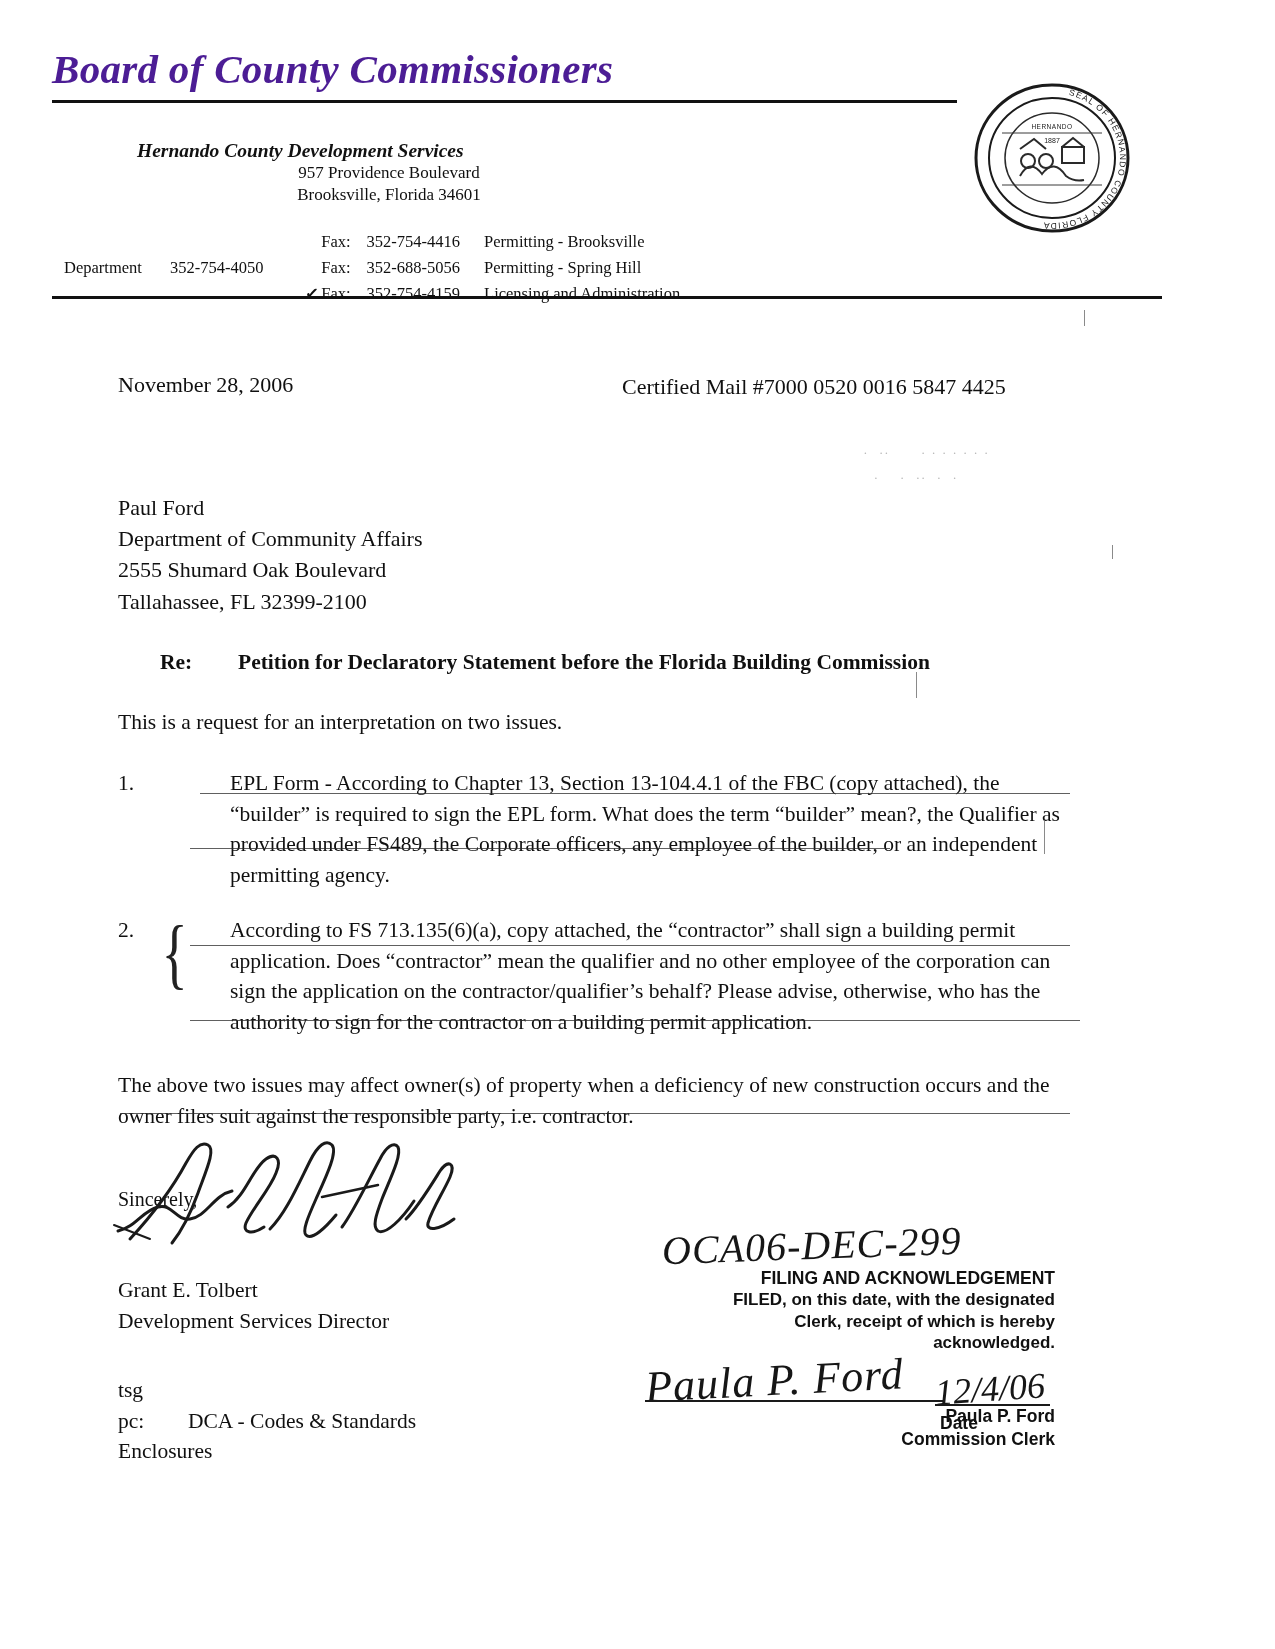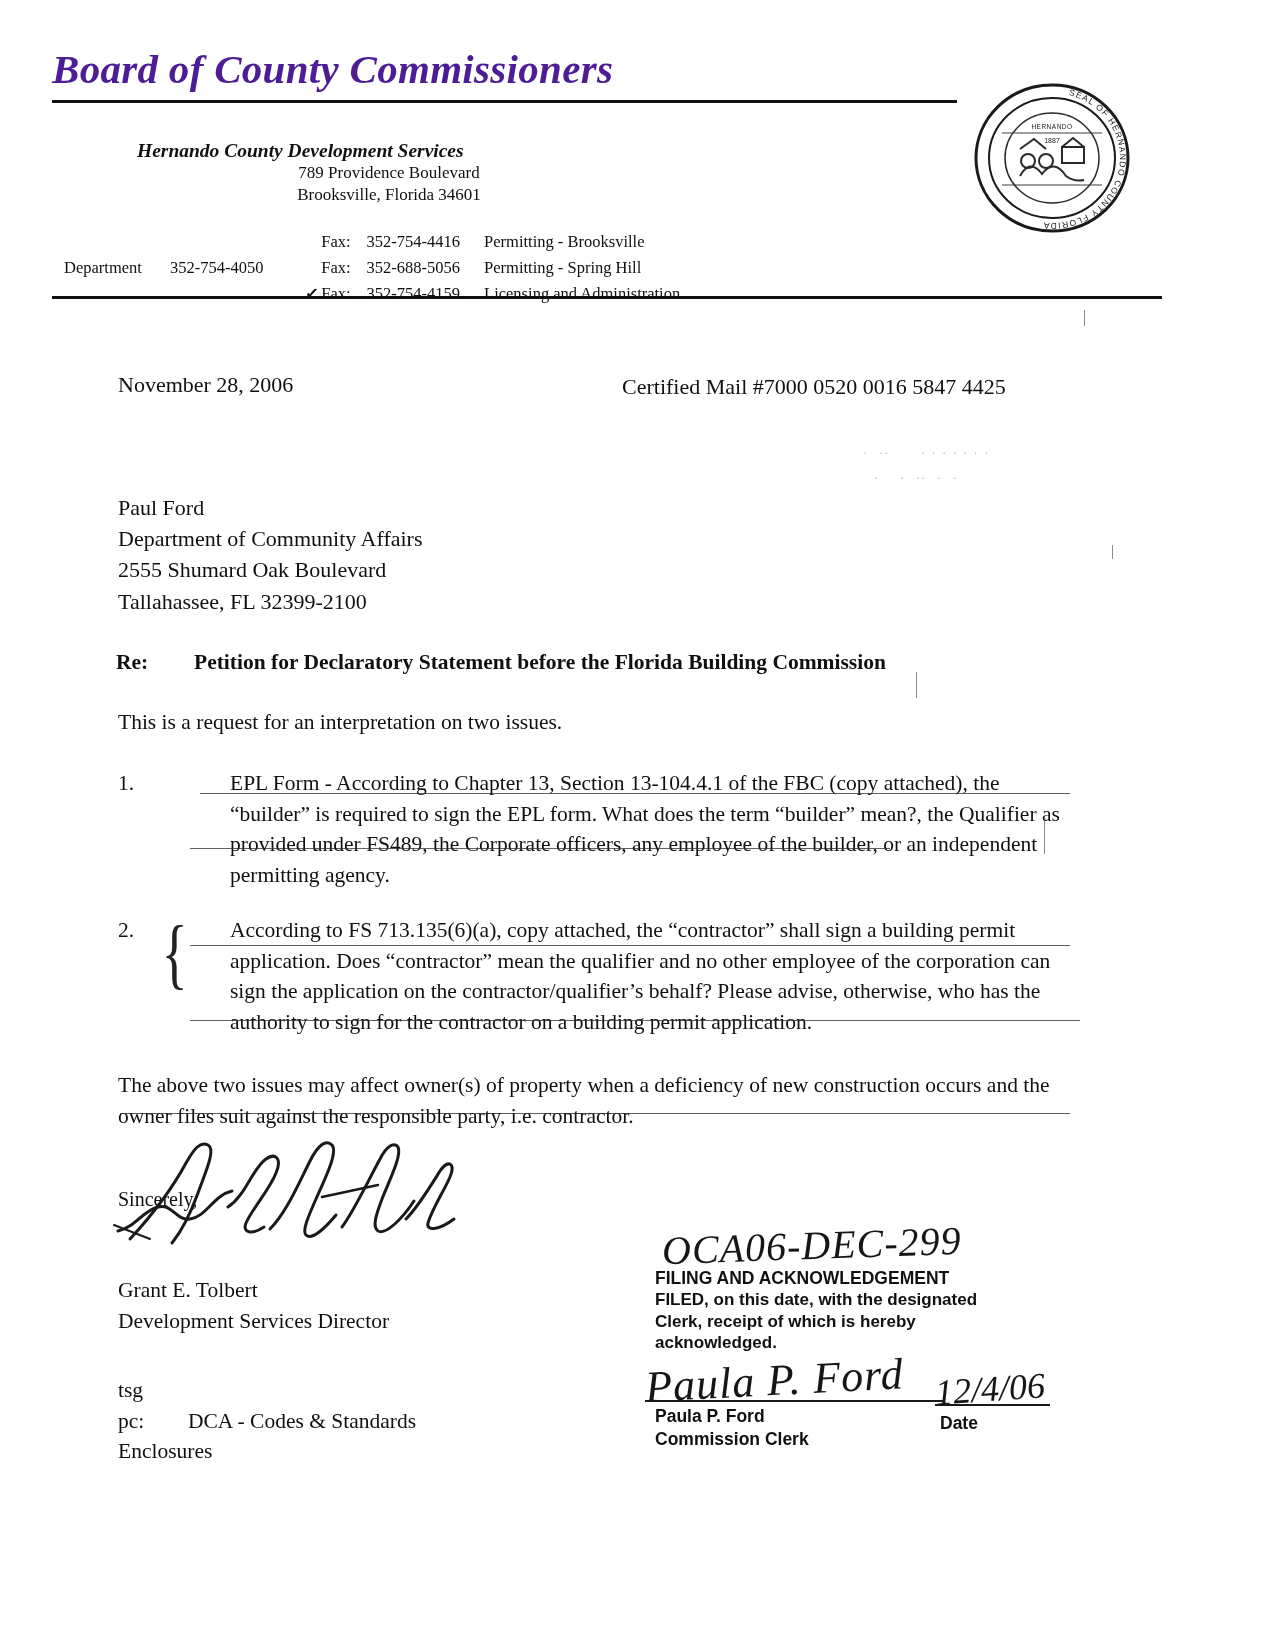--- a/index.html
+++ b/index.html
@@ -158,21 +158,21 @@
     line-height: 1.42;
   }
 
   .re-line {
     position: absolute;
     left: -2px;
     top: 278px;
     font-weight: bold;
     font-size: 21.5px;
   }
-  .re-label { display: inline-block; width: 78px; }
+  .re-label { display: inline-block; width: 78px; margin-left: 44px; }
 
   .intro {
     position: absolute;
     left: 0px;
     top: 338px;
     font-size: 21.5px;
   }
 
   .item {
     position: absolute;
@@ -247,20 +247,21 @@
     height: 120px;
   }
 
   
   .filing-stamp {
     position: absolute;
     left: 655px;
     top: 1268px;
     width: 400px;
     font-family: "Liberation Sans", sans-serif;
+    text-align: right;
   }
   .stamp-line {
     font-weight: bold;
     font-size: 17.5px;
     line-height: 1.22;
     color: #111;
   }
   .stamp-small {
     font-weight: bold;
     font-size: 17px;
@@ -343,21 +344,21 @@
 
 <div class="page">
 
   <div class="letterhead">
     <div class="bcc-title">Board of County Commissioners</div>
     <div class="rule-top"></div>
     <div class="rule-bottom"></div>
 
     <div class="dept-block">
       <div class="dept-name">Hernando County Development Services</div>
-      <div class="dept-addr">789 Providence Boulevard</div>
+      <div class="dept-addr">957 Providence Boulevard</div>
       <div class="dept-addr">Brooksville, Florida 34601</div>
     </div>
 
 
     <div class="seal">
       <svg viewBox="0 0 180 170" width="180" height="170" aria-hidden="true">
         <ellipse cx="90" cy="85" rx="76" ry="73" fill="none" stroke="#1a1a1a" stroke-width="3"></ellipse>
         <ellipse cx="90" cy="85" rx="63" ry="60" fill="none" stroke="#1a1a1a" stroke-width="2"></ellipse>
         <ellipse cx="90" cy="85" rx="47" ry="45" fill="none" stroke="#2a2a2a" stroke-width="1.5"></ellipse>
         <path d="M40 60 L140 60 M40 112 L140 112" stroke="#3a3a3a" stroke-width="1" fill="none"></path>

